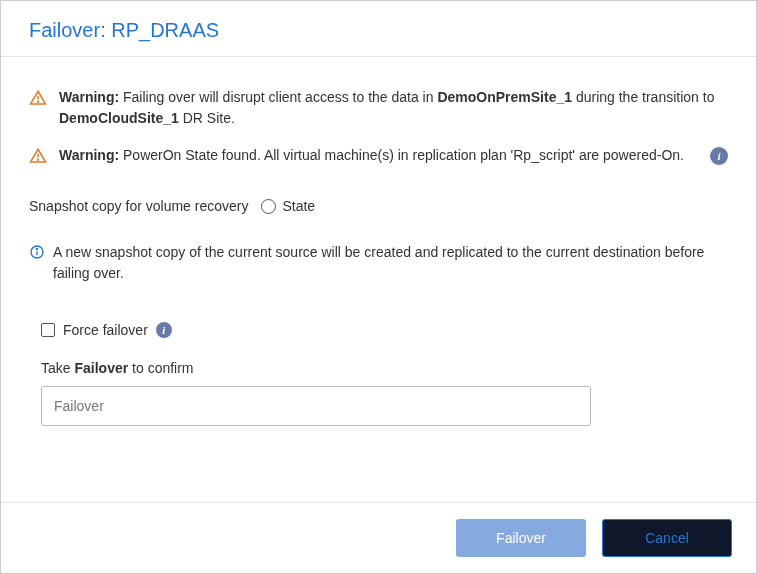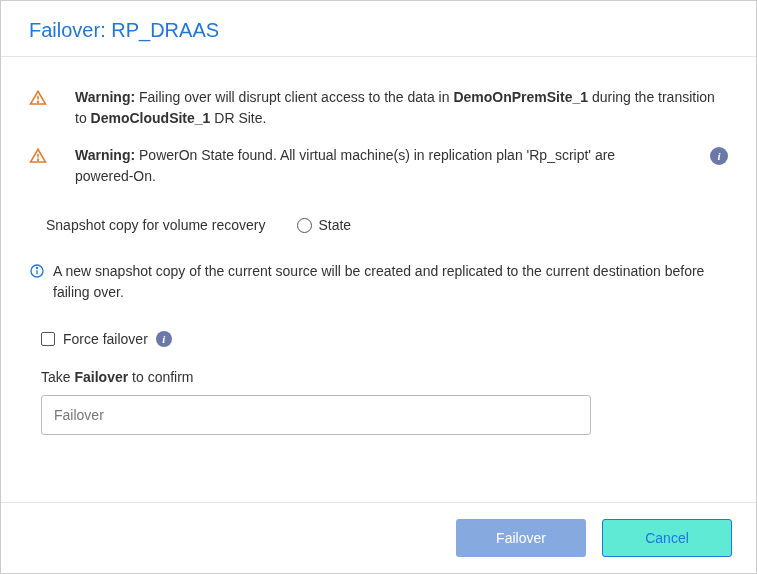--- a/index.html
+++ b/index.html
@@ -30,21 +30,21 @@
     }
     .content {
       padding: 30px 28px 10px 28px;
       flex: 1;
       overflow: auto;
     }
     .warning-row {
       display: flex;
       align-items: flex-start;
       margin-bottom: 16px;
-      gap: 28px;
+      gap: 12px;
     }
     .warn-icon {
       flex-shrink: 0;
       margin-top: 2px;
     }
     .warn-text {
       flex: 1;
       line-height: 1.5;
       color: #333;
     }
@@ -62,24 +62,23 @@
       align-items: center;
       justify-content: center;
       font-style: italic;
       font-family: serif;
       margin-left: 6px;
       margin-top: 2px;
     }
     .section-snapshot {
       display: flex;
       align-items: flex-end;
-      gap: 32px;
+      gap: 13px;
       margin-top: 30px;
       margin-bottom: 28px;
-      margin-left: 17px;
     }
     .section-label {
       color: #333;
       font-size: 14px;
     }
     .radio-group {
       display: flex;
       gap: 20px;
       align-items: center;
     }
@@ -101,21 +100,21 @@
     .radio-inner {
       width: 7px;
       height: 7px;
       border-radius: 50%;
       background: #333;
     }
     .info-row {
       display: flex;
       align-items: flex-start;
       gap: 8px;
-      margin-bottom: 28px;
+      margin-bottom: 38px;
       line-height: 1.5;
     }
     .info-icon-outline {
       flex-shrink: 0;
       margin-top: 2px;
     }
     .checkbox-row {
       display: flex;
       align-items: center;
       gap: 8px;
@@ -161,21 +160,21 @@
       display: flex;
       align-items: center;
       justify-content: center;
     }
     .btn-primary {
       background: #86a9e0;
       color: #fff;
       border: none;
     }
     .btn-secondary {
-      background: #5eead4;
+      background: #0f172a;
       color: #2376d3;
       border: 1px solid #2376d3;
     }
   </style>
 </head>
 <body>
 
 <div class="modal">
   <div class="header">
     <div class="header-title">Failover: RP_DRAAS</div>

